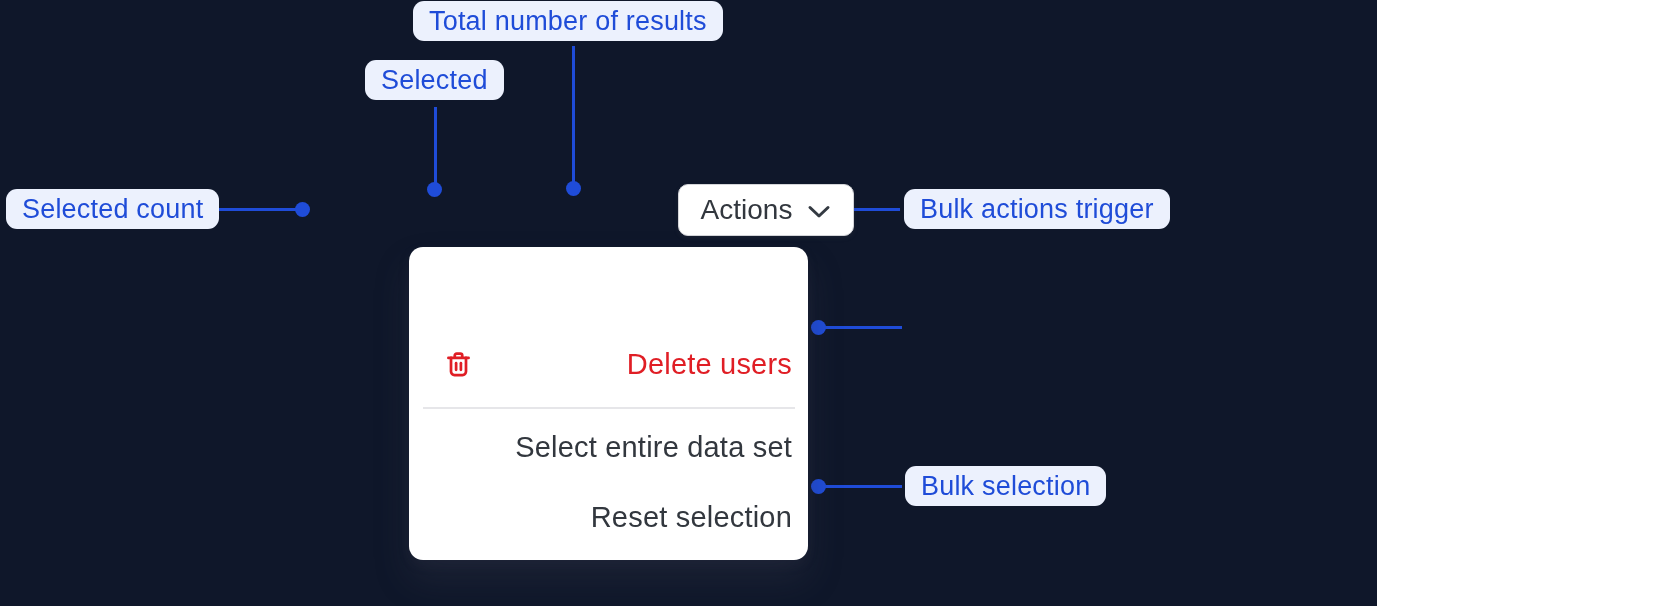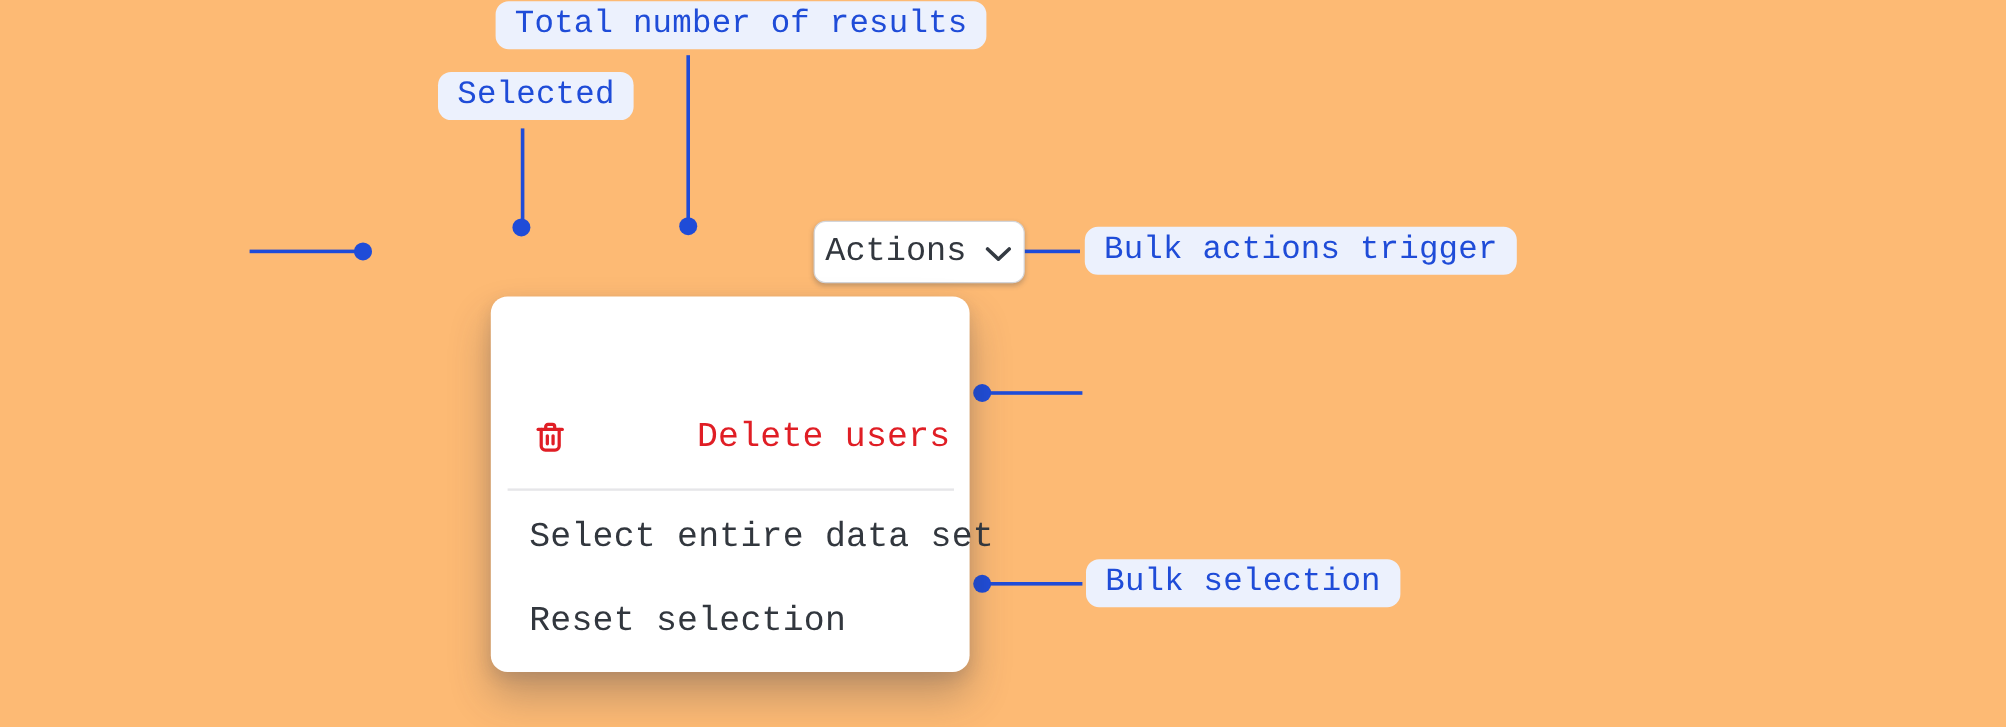--- a/index.html
+++ b/index.html
@@ -9,24 +9,23 @@
     --dark:#32373e;
     --red:#e01e25;
     --btn-border:#d4d5d9;
     --divider:#e6e6e9;
   }
   *{margin:0;padding:0;box-sizing:border-box;}
   html,body{background:#fff;}
   body{font-family:"Liberation Sans","DejaVu Sans",sans-serif;}
   .canvas{
     position:relative;
-    width:1672px;height:606px;
-    background:#fdba74;
+    width:1377px;height:606px;
+    background:#0f172a;
     overflow:hidden;
-    font-family:Liberation Mono, monospace;
   }
   
   .pill{
     position:absolute;
     height:40px;line-height:40px;
     padding:0 16px;
     border-radius:11px;
     background:var(--pill-bg);
     color:var(--blue);
     font-size:27px;
@@ -69,21 +68,21 @@
     width:399px;height:313px;
     background:#ffffff;border-radius:14px;
     box-shadow:0 20px 34px rgba(55,60,75,.30),0 5px 12px rgba(55,60,75,.14);
   }
   .menu-item{
     position:absolute;left:34px;right:16px;height:44px;
     display:flex;align-items:center;gap:19px;
     font-size:29px;color:var(--dark);font-weight:500;
     letter-spacing:.2px;cursor:pointer;white-space:nowrap;
   }
-  .menu-item.plain{left:32px;}
+  .menu-item.plain{left:20px;justify-content:flex-end;}
   .menu-item.danger{color:var(--red);justify-content:space-between;}
   .menu-item .mi-icon{flex:0 0 auto;display:block;}
   .menu-divider{
     position:absolute;left:14px;right:13px;top:160px;height:2px;
     background:var(--divider);
   }
 </style>
 </head>
 <body>
 
@@ -98,20 +97,21 @@
 
   <div class="dot" style="left:566px;top:181px"></div>
   <div class="dot" style="left:427px;top:182px"></div>
   <div class="dot" style="left:295px;top:202px"></div>
   <div class="dot" style="left:811px;top:202px"></div>
   <div class="dot" style="left:811px;top:320px"></div>
   <div class="dot" style="left:811px;top:479px"></div>
 
   <div class="pill" style="left:413px;top:1px">Total number of results</div>
   <div class="pill" style="left:365px;top:60px">Selected</div>
+  <div class="pill" style="left:6px;top:189px">Selected count</div>
   <div class="pill" style="left:904px;top:189px">Bulk actions trigger</div>
   <div class="pill" style="left:905px;top:466px">Bulk selection</div>
 
 
   <button class="actions-btn">
     <span>Actions</span>
     <svg class="caret" width="24" height="14" viewBox="0 0 24 14">
       <path d="M3 2.5 L12 11 L21 2.5" fill="none" stroke="#343a42" stroke-width="3" stroke-linecap="round" stroke-linejoin="round"></path>
     </svg>
   </button>

